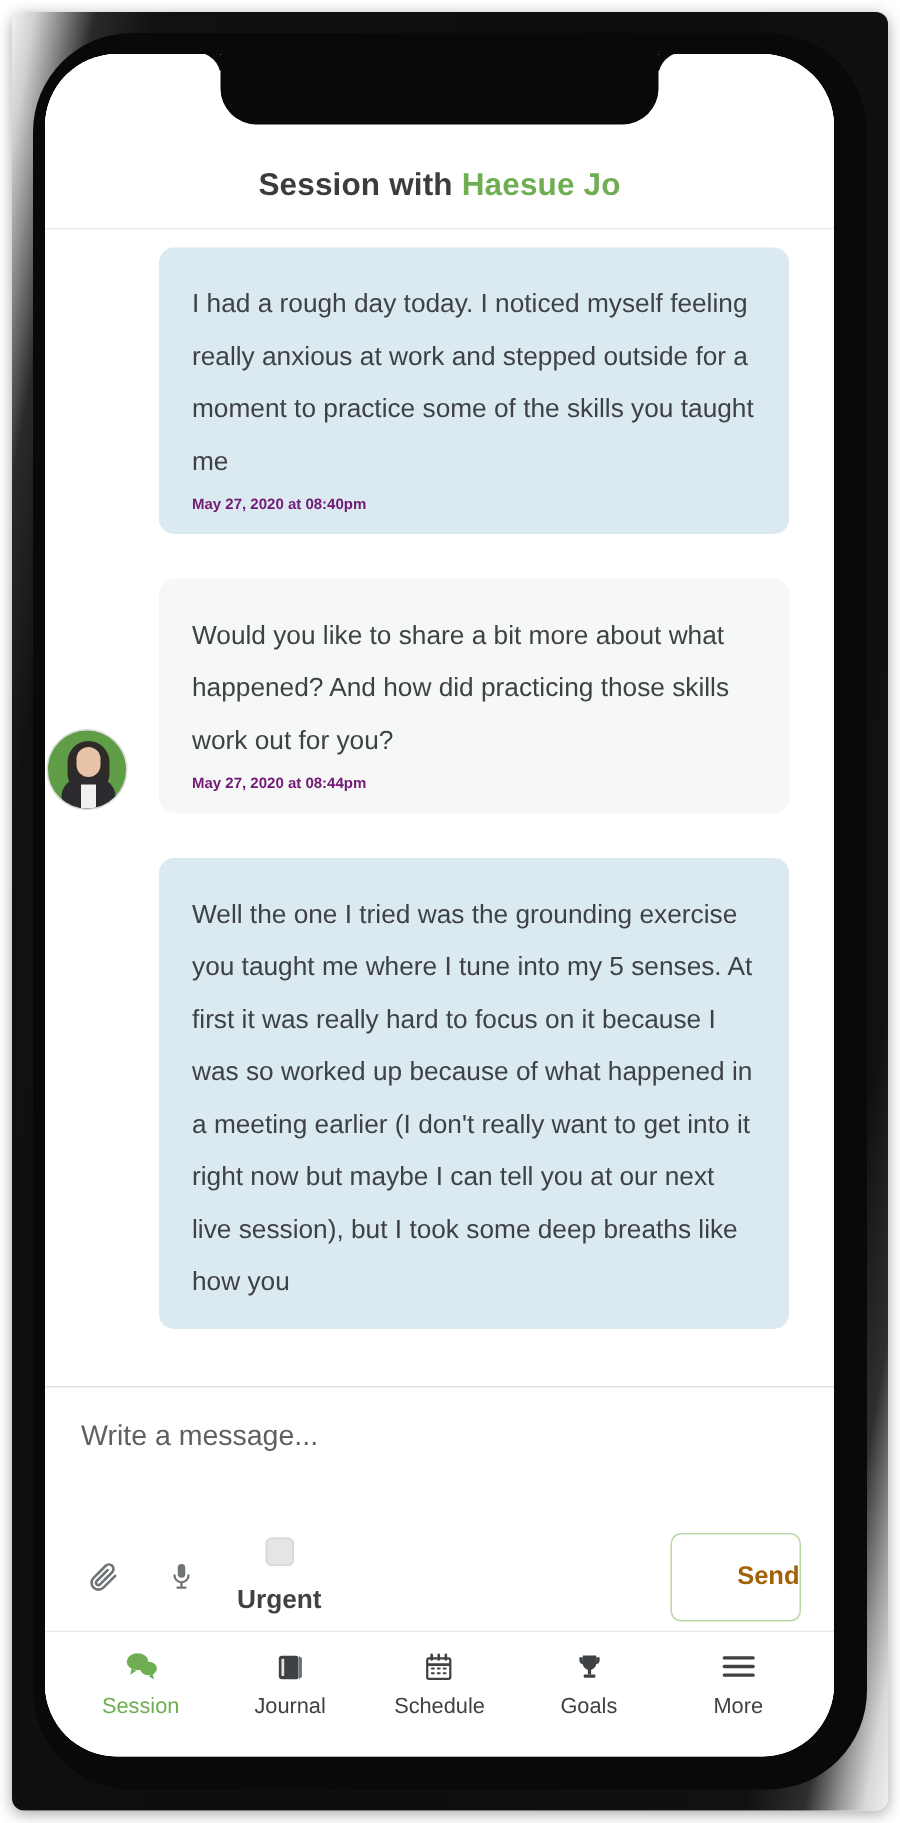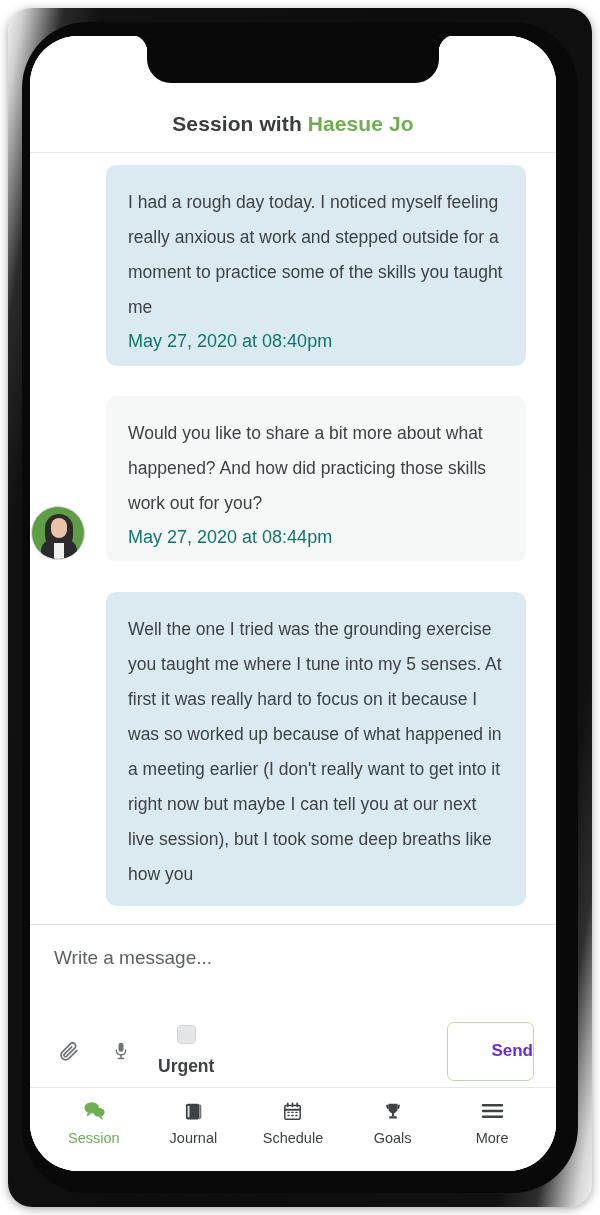--- a/index.html
+++ b/index.html
@@ -12,21 +12,21 @@
     overflow: hidden;
   }
 
   
   #phone-frame {
     position: absolute;
     left: 8px;
     top: 8px;
     width: 584px;
     height: 1199px;
-    border-radius: 24px;
+    border-radius: 8px;
     background: linear-gradient(100deg,
         #f2f2f2 0%, #cfcfcf 2%, #8e8e8e 4%,
         #2a2a2a 7%, #111111 12%,
         #0d0d0d 50%,
         #111111 88%, #2f2f2f 93%,
         #9a9a9a 96%, #d8d8d8 98%, #efefef 100%);
     box-shadow: 0 2px 10px rgba(0,0,0,.35);
   }
   #phone-bezel {
     position: absolute;
@@ -178,22 +178,23 @@
   .bubble.client { background: #dbeaf0; }
   .bubble.therapist { background: #f6f7f7; }
   .bubble-text {
     font-size: 17.5px;
     line-height: 35px;
     color: #3f4244;
     white-space: pre-wrap;
   }
   .bubble-time {
     margin-top: 6px;
-    font-size: 18px;
-    color: #0f766e;
+    font-size: 10px;
+    color: #701a75;
+    font-weight: bold;
   }
 
   
   #composer {
     flex: 0 0 auto;
     height: 163px;
     border-top: 1px solid #e0e1e2;
     background: #fff;
     position: relative;
     z-index: 20;
@@ -240,21 +241,21 @@
     font-weight: bold;
     color: #3f4244;
   }
   #send-button {
     margin-left: auto;
     min-width: 78px;
     height: 59px;
     border: 1px solid #b9d9a5;
     border-radius: 7px;
     background: #fff;
-    color: #6d28d9;
+    color: #a16207;
     font-size: 17px;
     font-weight: bold;
     font-family: "Liberation Sans", sans-serif;
     display: flex;
     align-items: center;
     justify-content: center;
     cursor: pointer;
     padding-left: 43px;
   }
 

